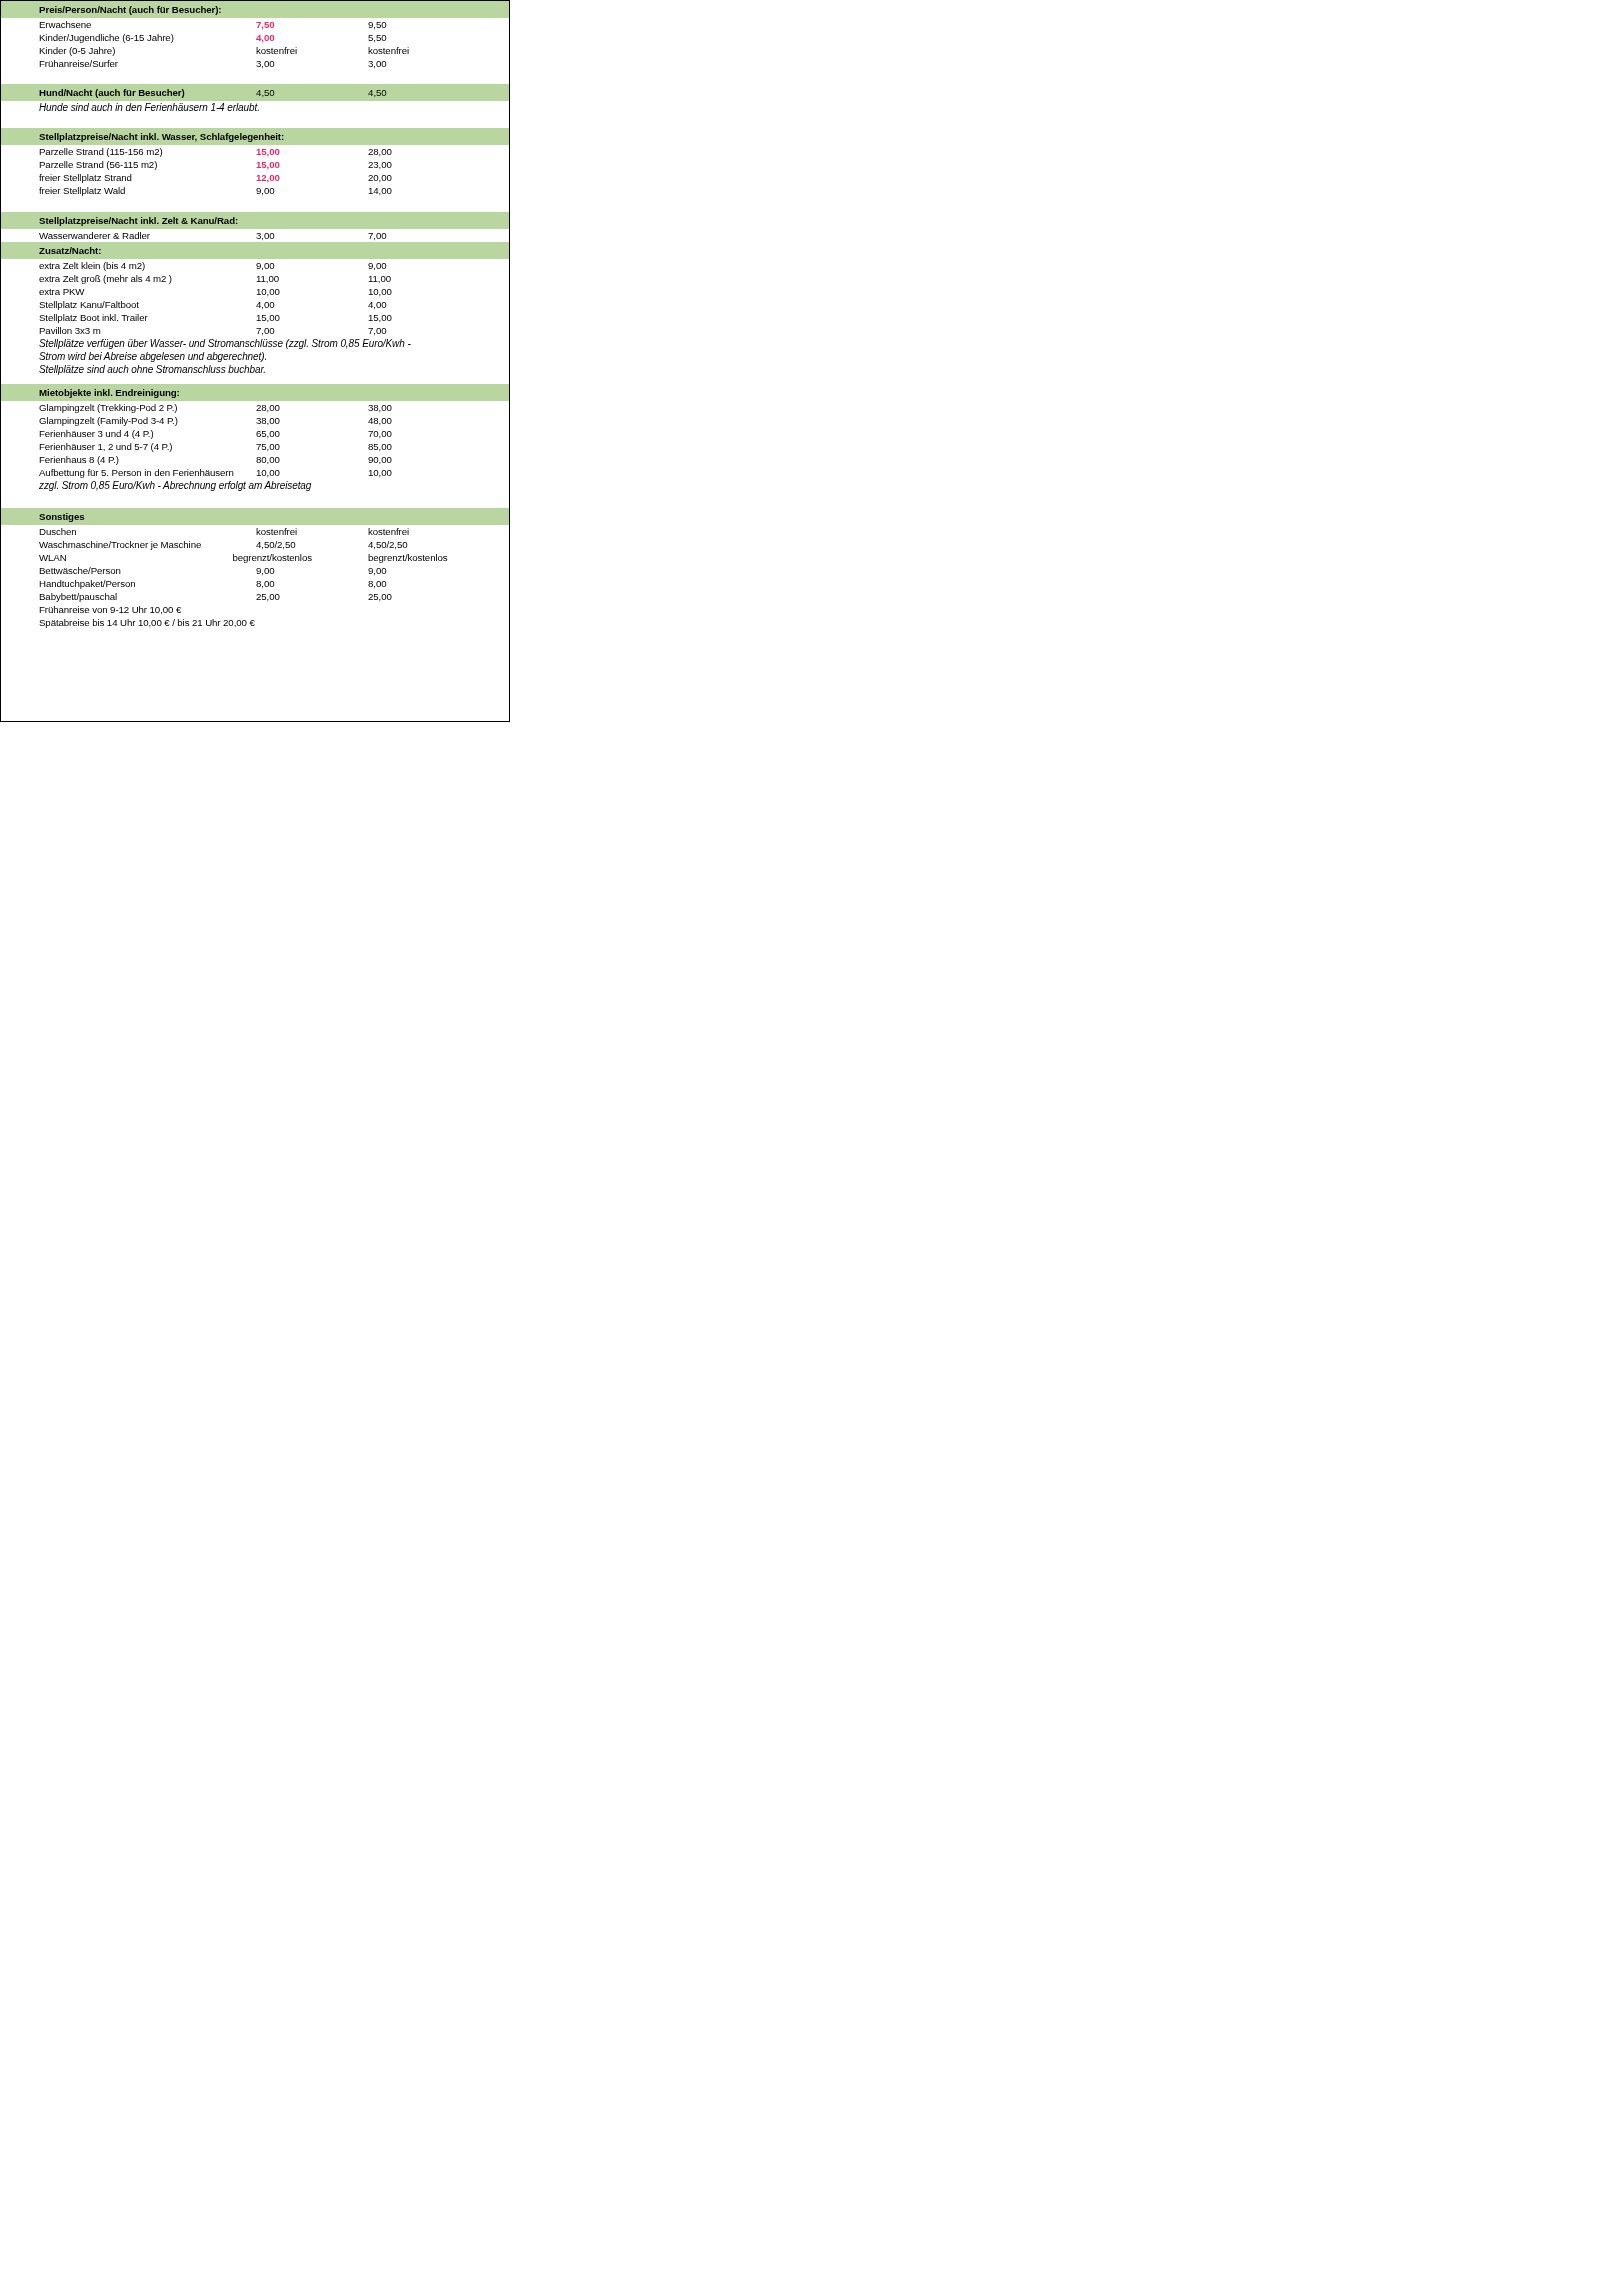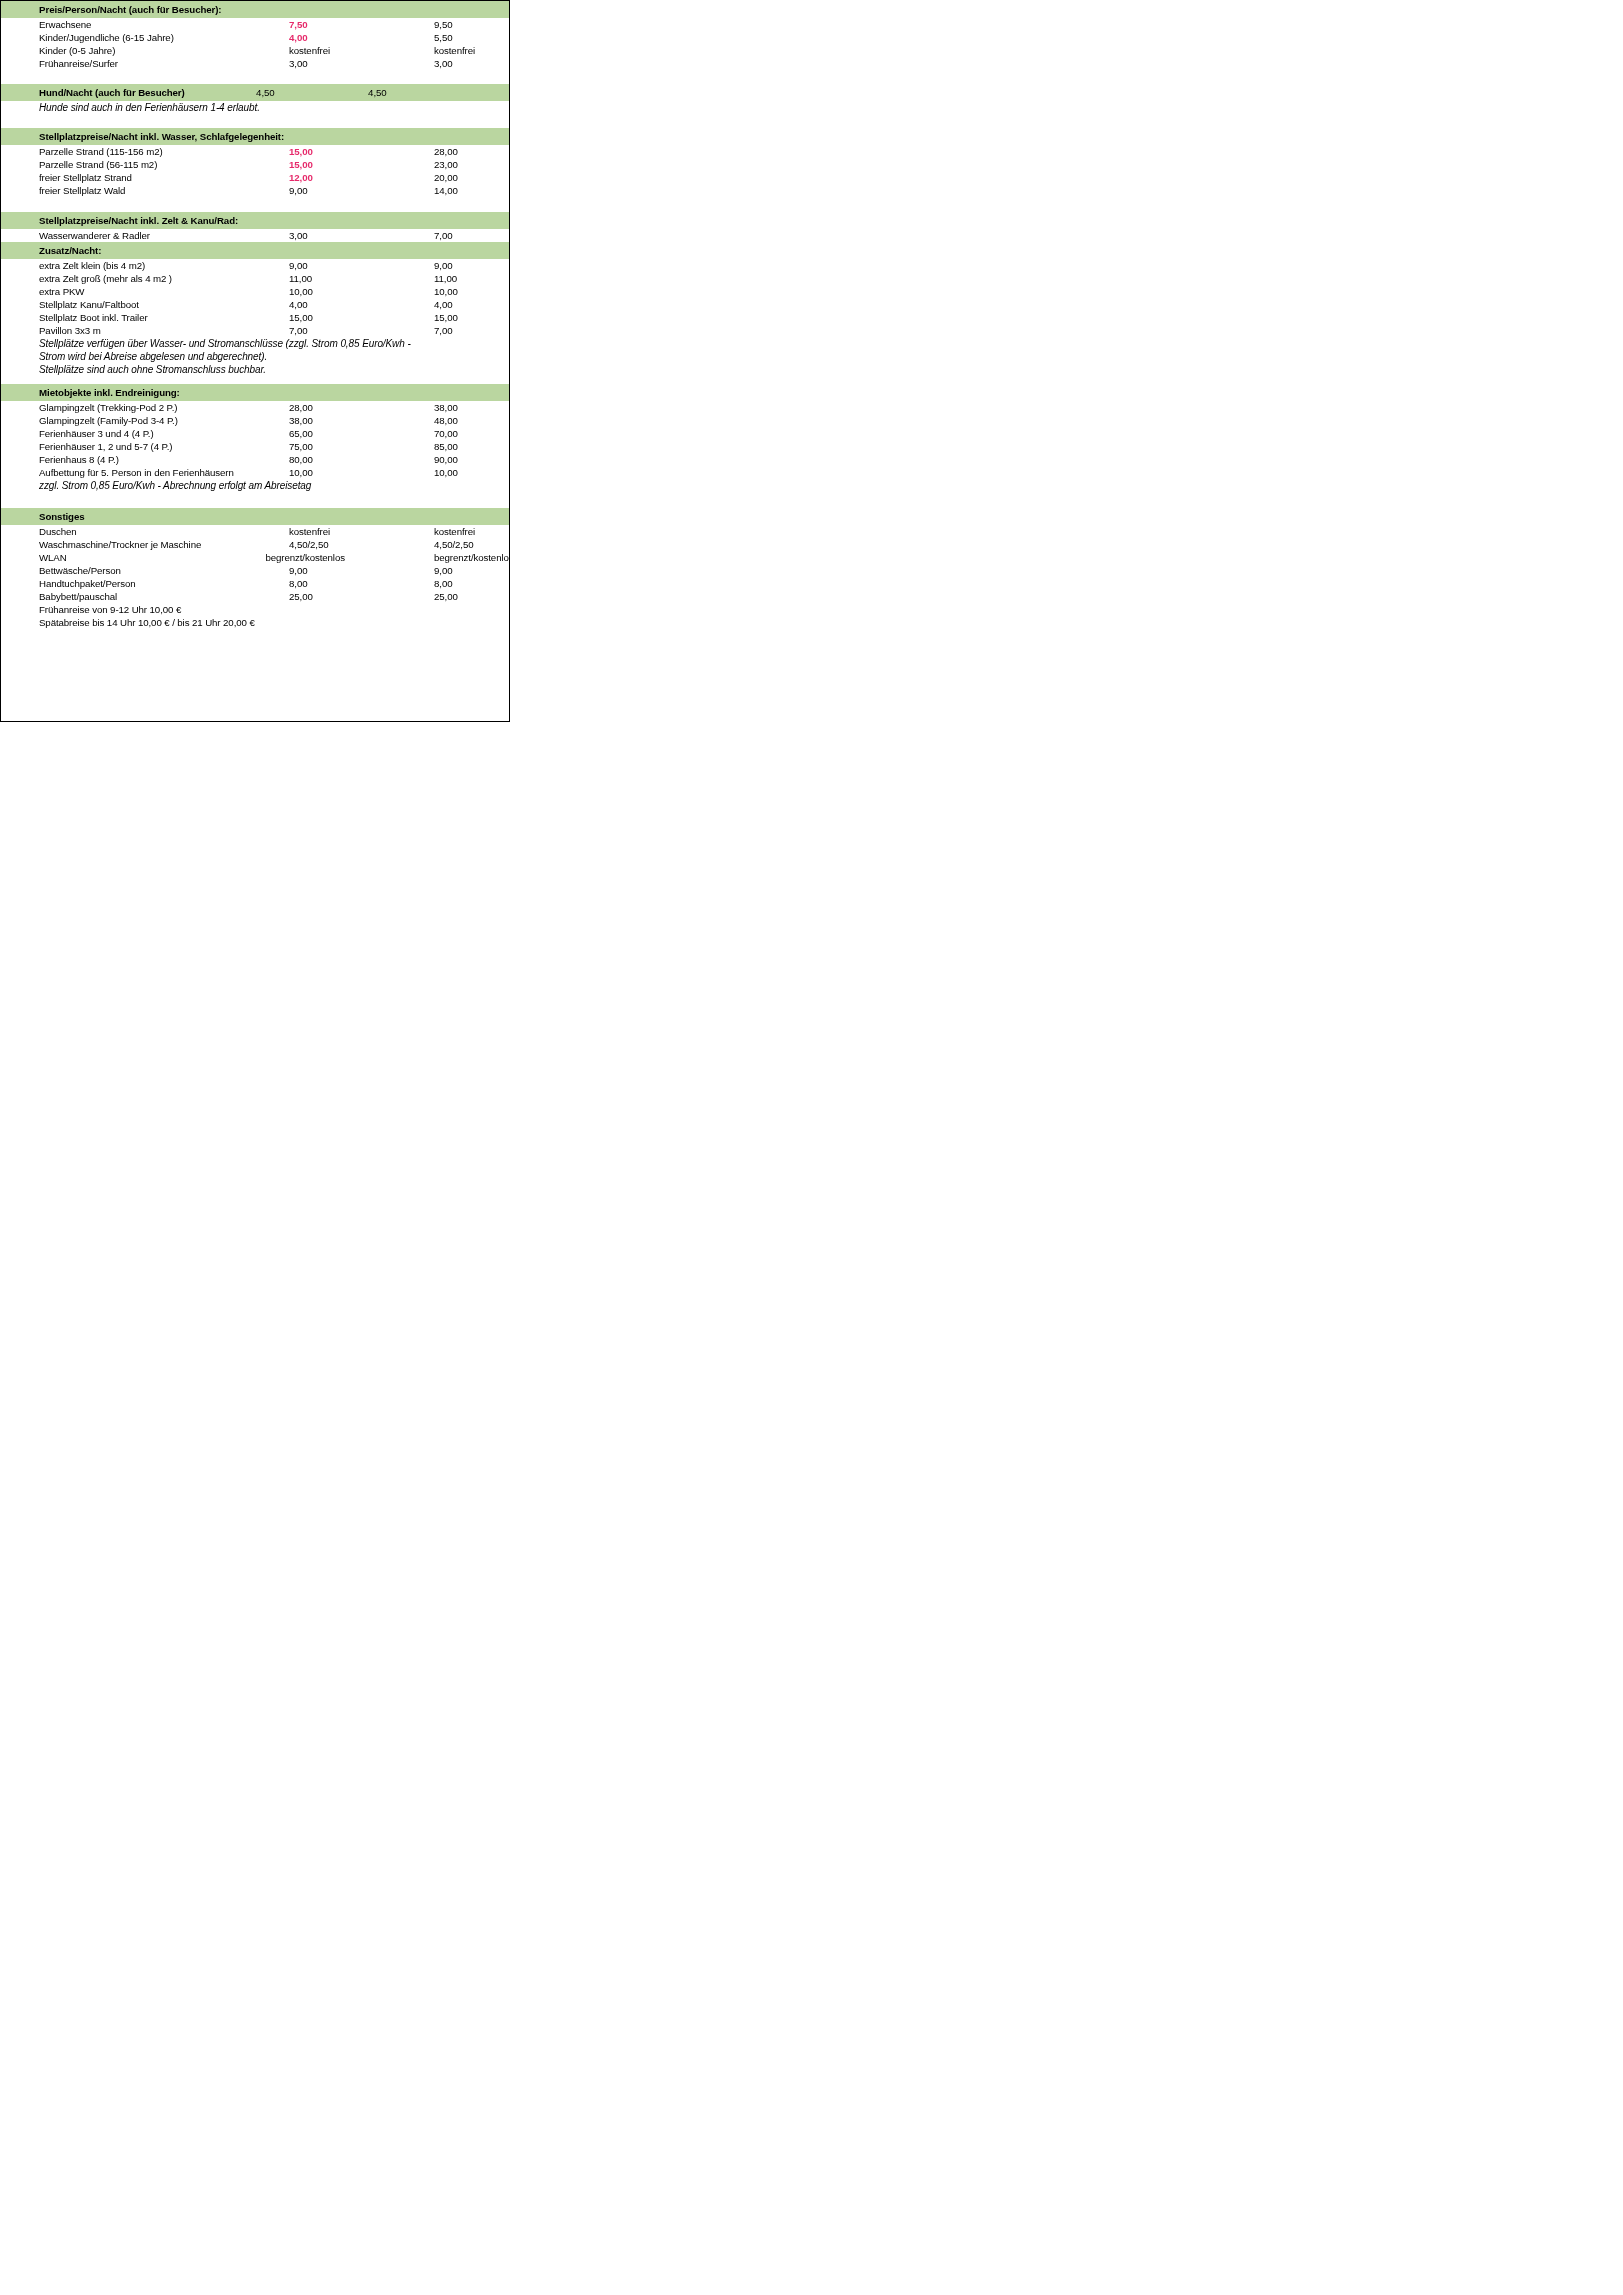--- a/index.html
+++ b/index.html
@@ -44,21 +44,21 @@
     margin:0 -0.9px;
     padding-left:39px;
     height:17px;
     font-size:9.7px;font-weight:bold;letter-spacing:-0.1px;
   }
   .band .cell-label{white-space:nowrap;overflow:visible;}
   .band .cell-a,.band .cell-b{font-weight:normal;}
   .row{
     padding-left:38px;
     height:13px;
-    font-size:9.7px;letter-spacing:-0.1px;gap:33px;
+    font-size:9.7px;letter-spacing:-0.1px;
   }
   .cell-label{white-space:nowrap;}
   .cell-a,.cell-b{white-space:nowrap;}
   .accent{color:var(--pink);font-weight:bold;}
   .note{
     padding-left:38px;height:13px;display:flex;align-items:center;
     font-size:10px;font-style:italic;letter-spacing:-0.1px;white-space:nowrap;
   }
   .fullrow{
     padding-left:38px;height:13px;display:flex;align-items:center;

